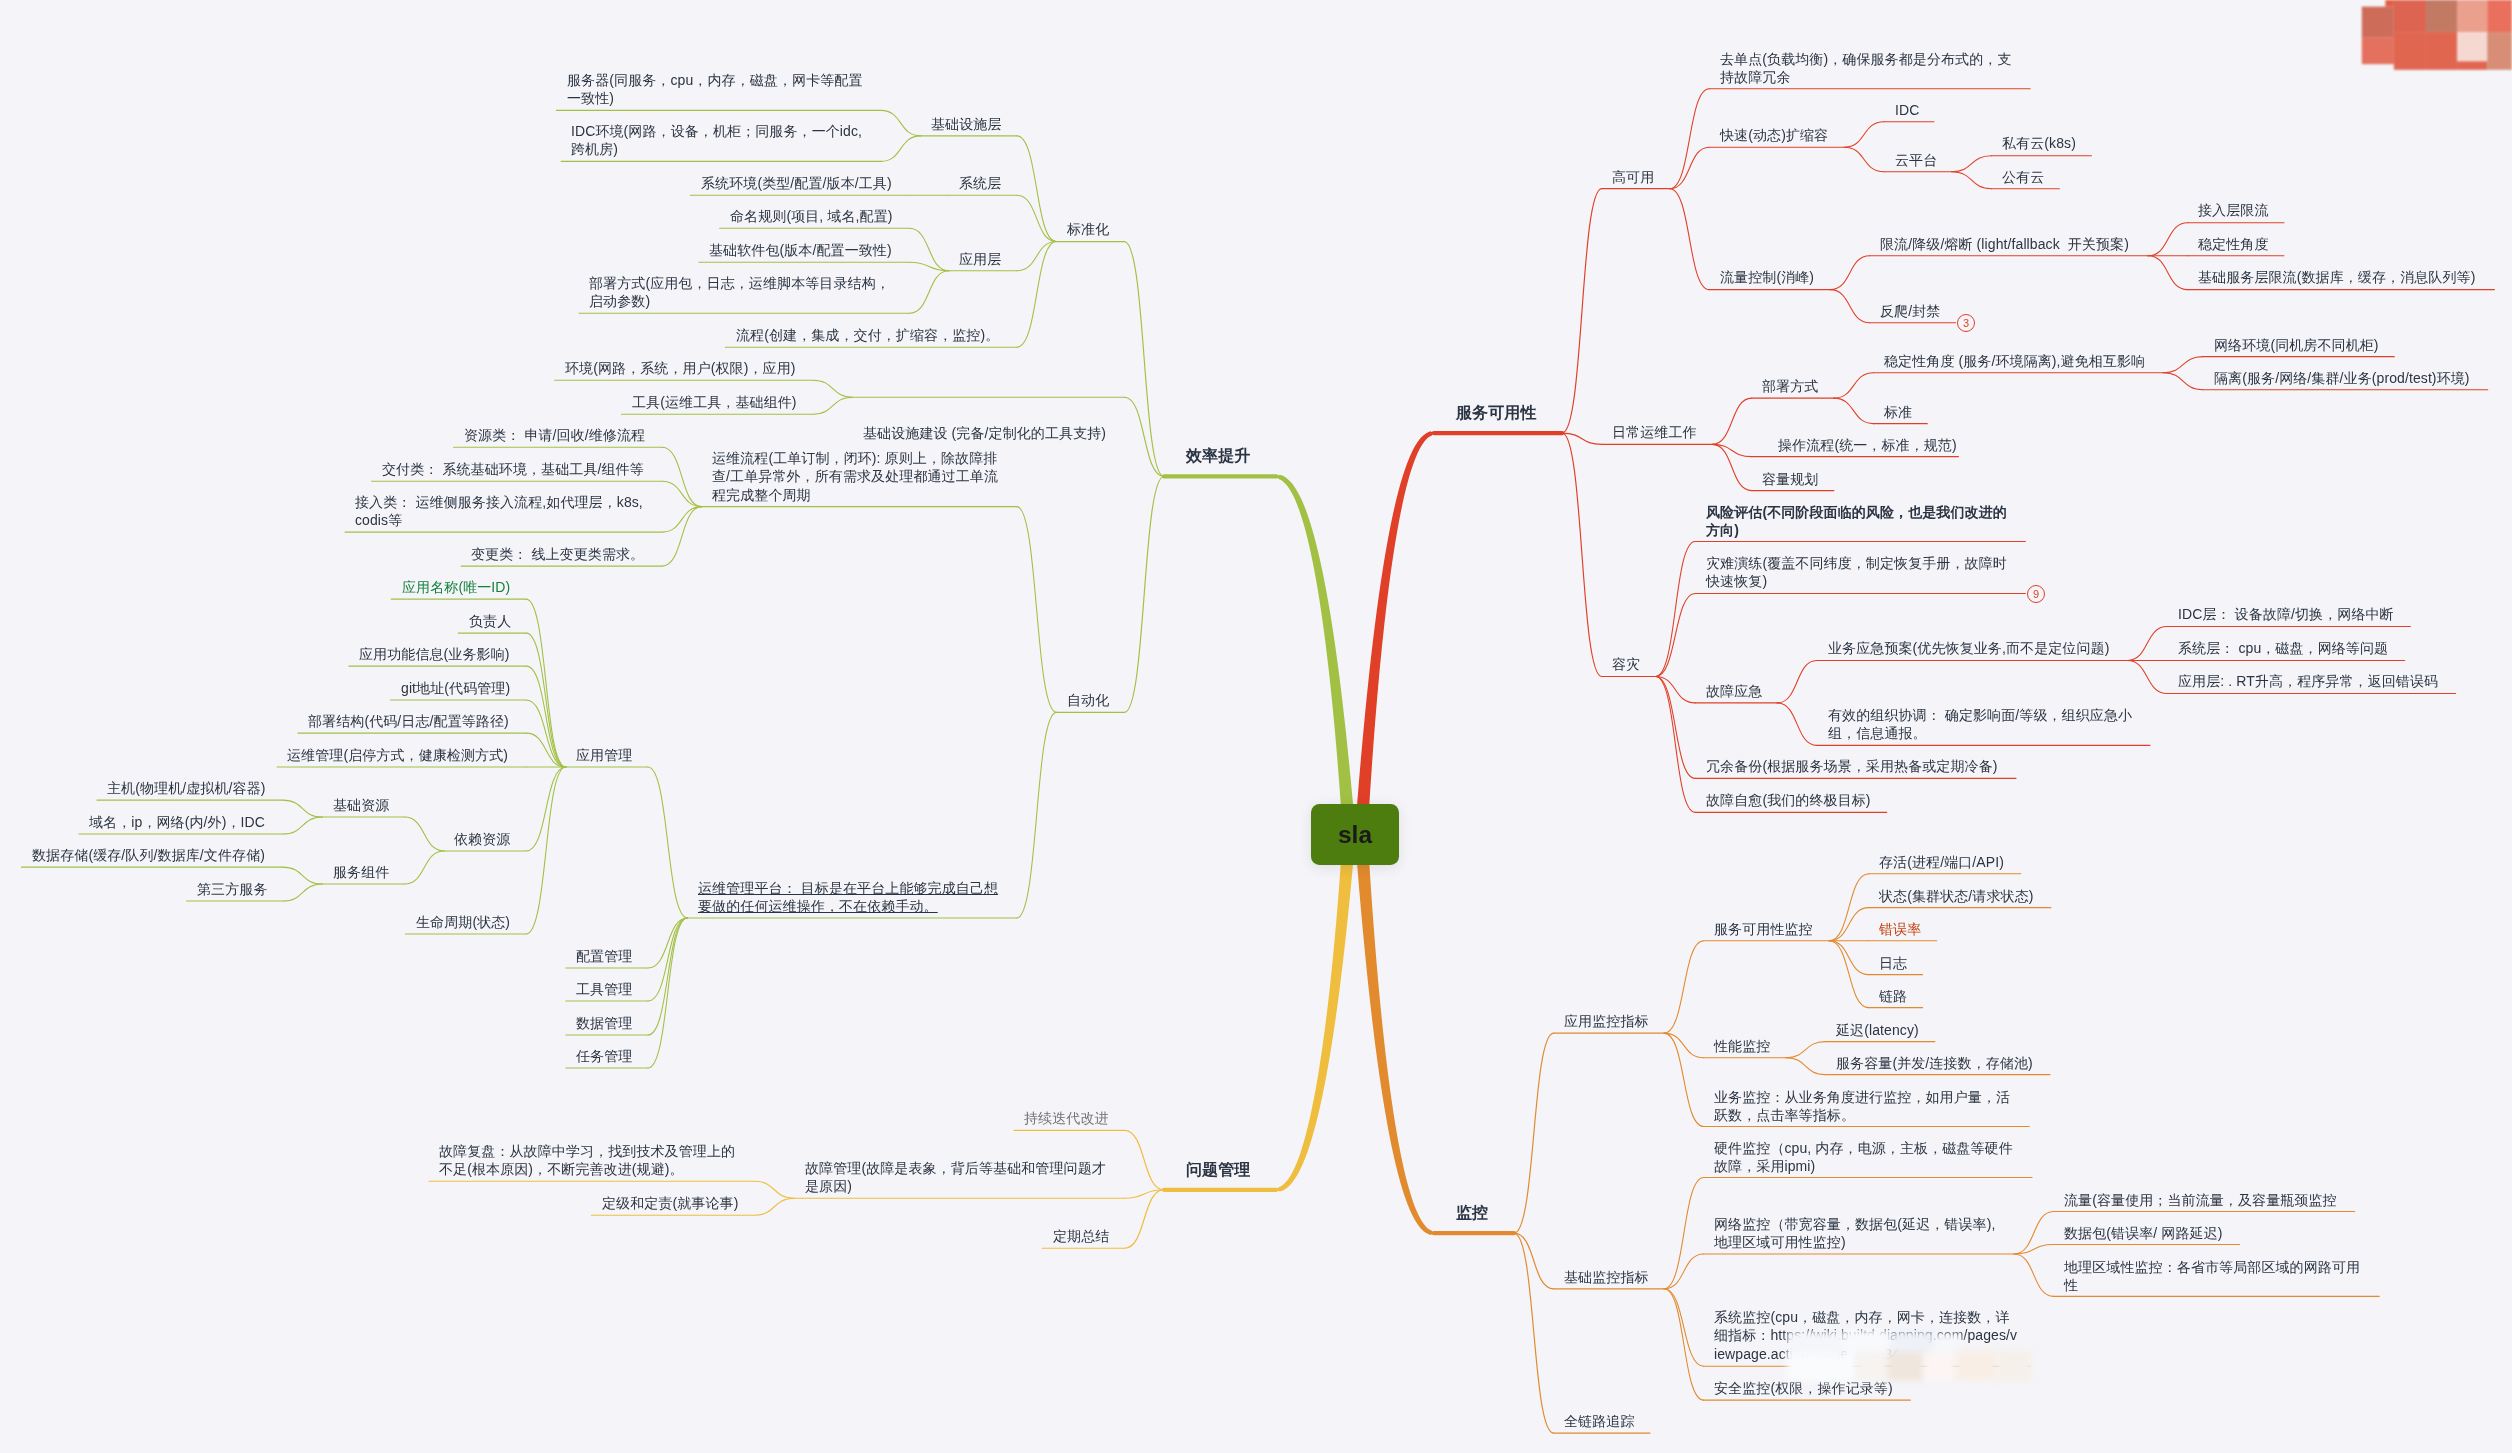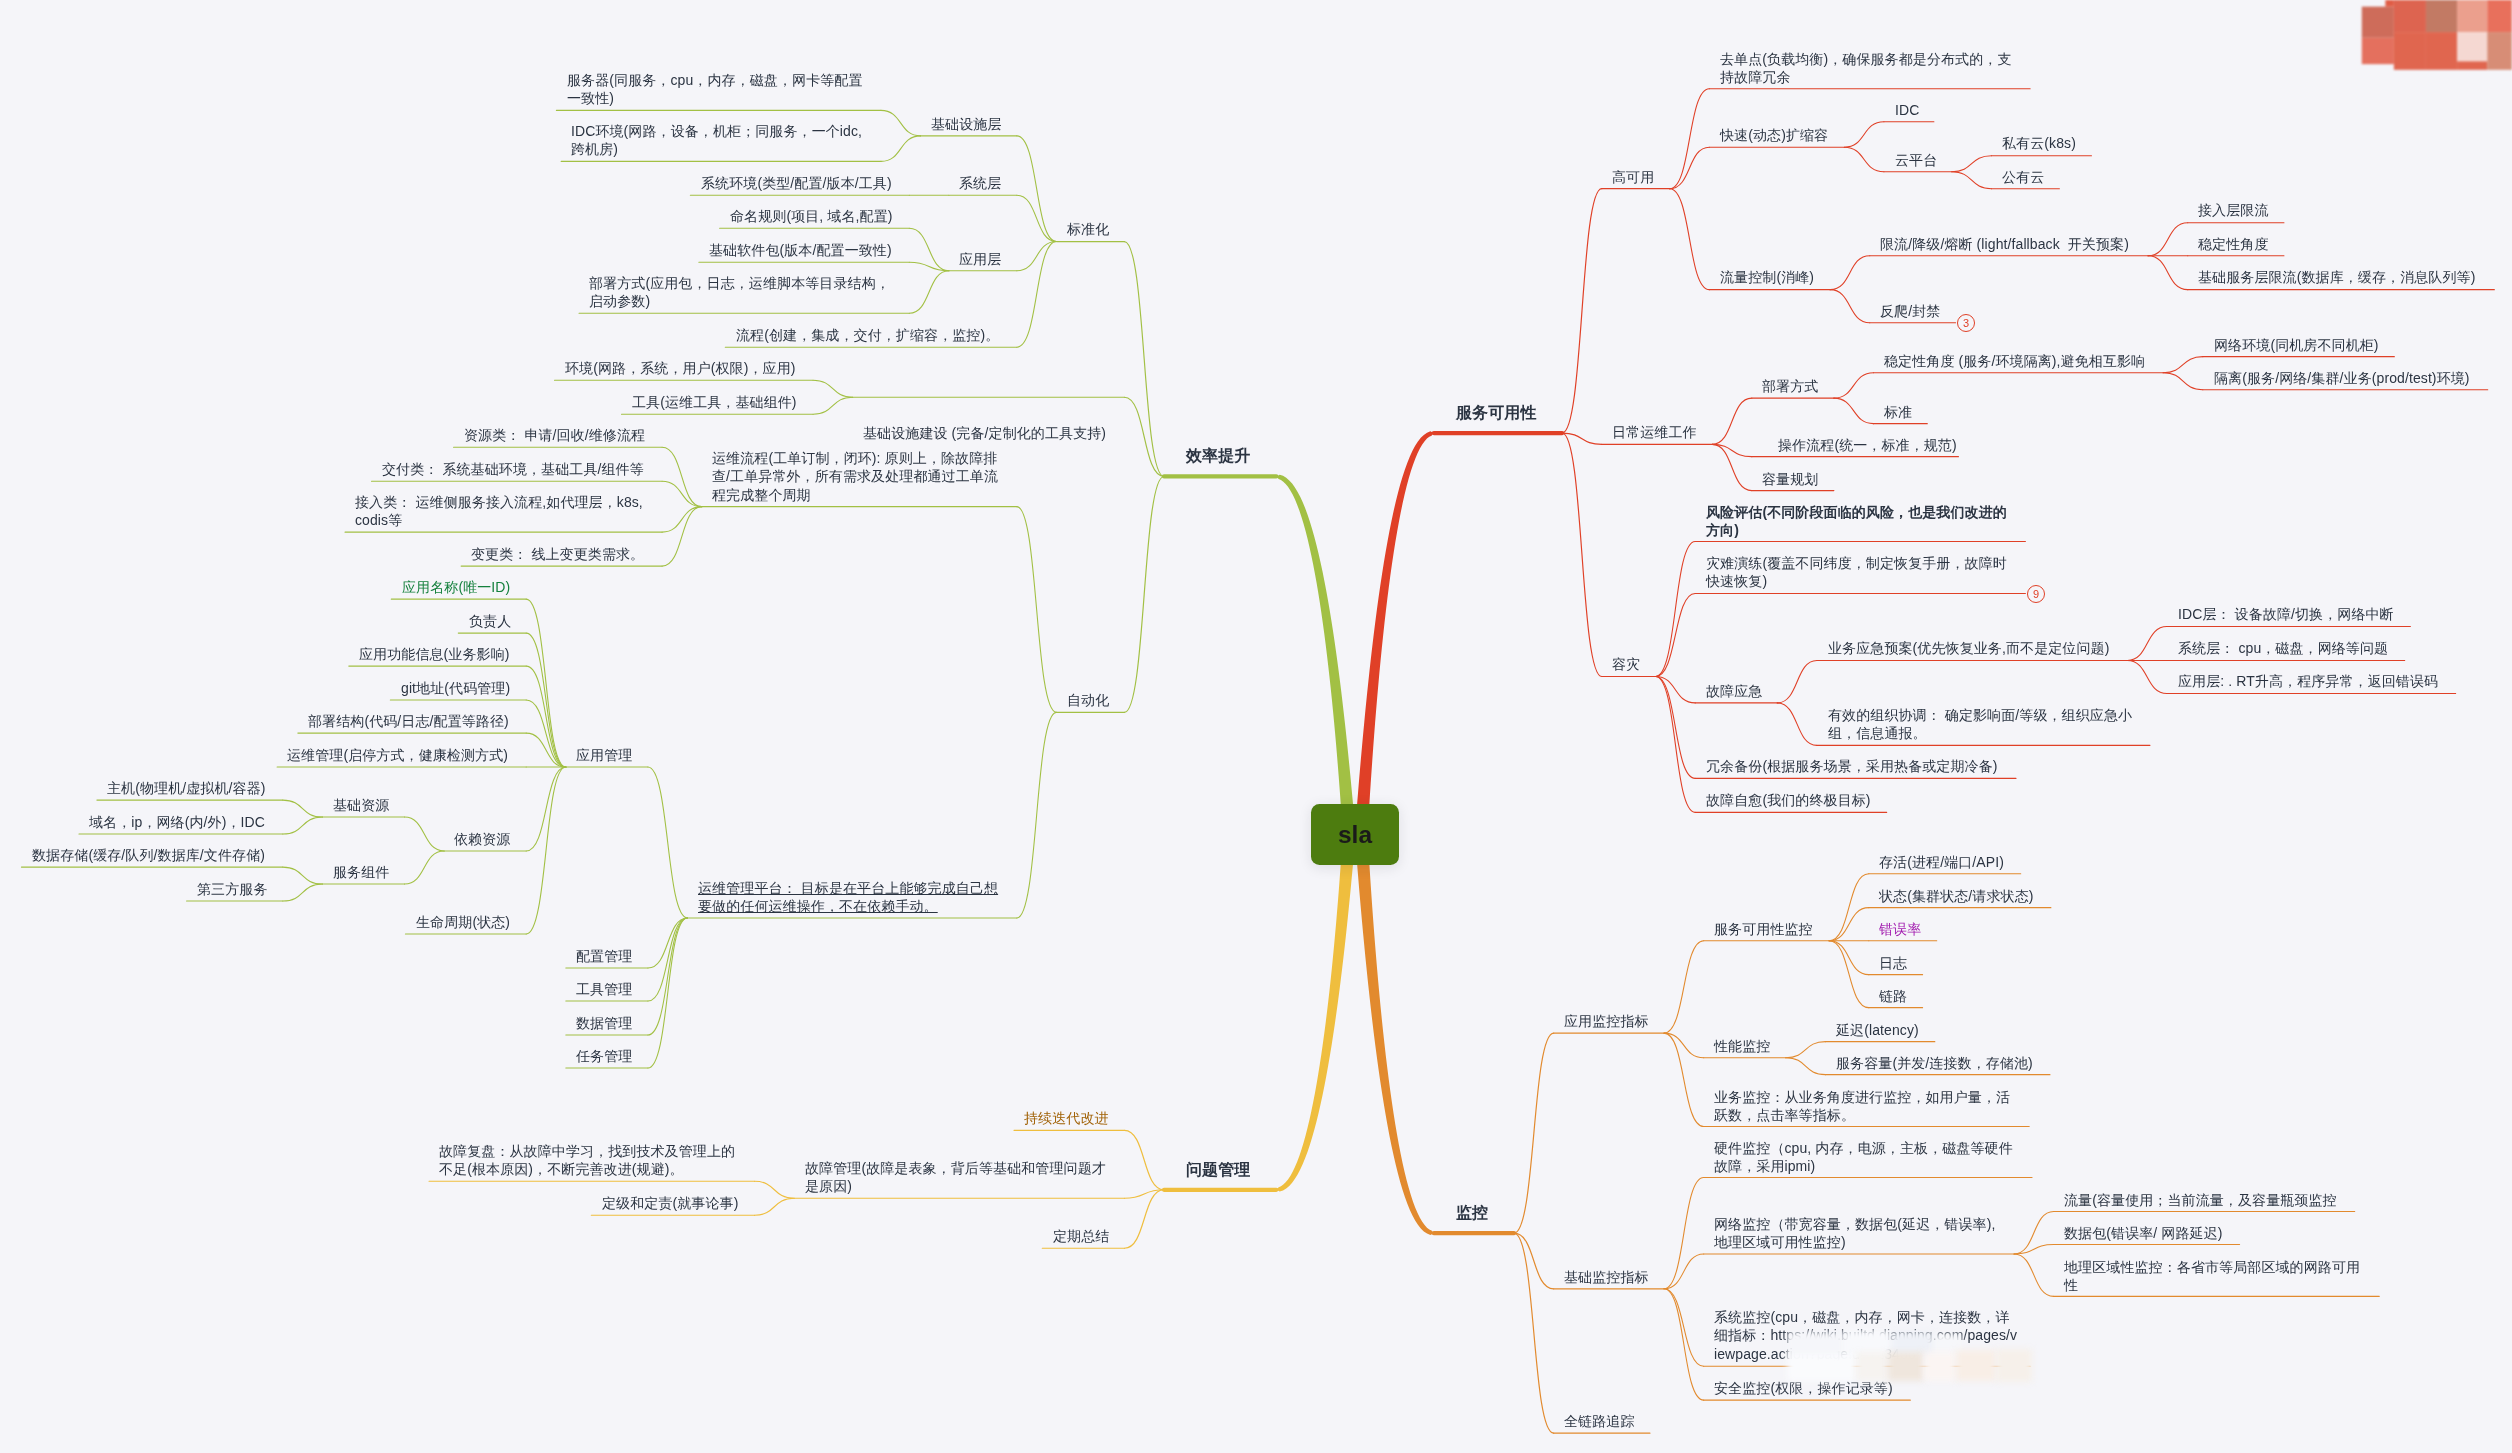--- a/index.html
+++ b/index.html
@@ -262,21 +262,21 @@
       <div class="node" style="left: 89px; top: 813px; width: 181px; font-size: 14px; font-weight: 400; line-height: 18.4px; letter-spacing: 0.1px; color: rgb(43, 52, 66);">域名，ip，网络(内/外)，IDC</div>
       <div class="node" style="left: 333px; top: 863px; width: 59px; font-size: 14px; font-weight: 400; line-height: 18.4px; letter-spacing: 0.1px; color: rgb(43, 52, 66);">服务组件</div>
       <div class="node" style="left: 32px; top: 846px; width: 239px; font-size: 14px; font-weight: 400; line-height: 18.4px; letter-spacing: 0.1px; color: rgb(43, 52, 66);">数据存储(缓存/队列/数据库/文件存储)</div>
       <div class="node" style="left: 197px; top: 880px; width: 74px; font-size: 14px; font-weight: 400; line-height: 18.4px; letter-spacing: 0.1px; color: rgb(43, 52, 66);">第三方服务</div>
       <div class="node" style="left: 416px; top: 913px; width: 98px; font-size: 14px; font-weight: 400; line-height: 18.4px; letter-spacing: 0.1px; color: rgb(43, 52, 66);">生命周期(状态)</div>
       <div class="node" style="left: 576px; top: 947px; width: 59px; font-size: 14px; font-weight: 400; line-height: 18.4px; letter-spacing: 0.1px; color: rgb(43, 52, 66);">配置管理</div>
       <div class="node" style="left: 576px; top: 980px; width: 59px; font-size: 14px; font-weight: 400; line-height: 18.4px; letter-spacing: 0.1px; color: rgb(43, 52, 66);">工具管理</div>
       <div class="node" style="left: 576px; top: 1014px; width: 59px; font-size: 14px; font-weight: 400; line-height: 18.4px; letter-spacing: 0.1px; color: rgb(43, 52, 66);">数据管理</div>
       <div class="node" style="left: 576px; top: 1047px; width: 59px; font-size: 14px; font-weight: 400; line-height: 18.4px; letter-spacing: 0.1px; color: rgb(43, 52, 66);">任务管理</div>
       <div class="node" style="left: 1186px; top: 1159px; width: 67px; font-size: 16px; font-weight: 700; line-height: 21px; letter-spacing: 0.1px; color: rgb(43, 52, 66);">问题管理</div>
-      <div class="node" style="left: 1024px; top: 1109px; width: 88px; font-size: 14px; font-weight: 400; line-height: 18.4px; letter-spacing: 0.1px; color: #a16207;">持续迭代改进</div>
+      <div class="node" style="left: 1024px; top: 1109px; width: 88px; font-size: 14px; font-weight: 400; line-height: 18.4px; letter-spacing: 0.1px; color: #737373;">持续迭代改进</div>
       <div class="node" style="left: 805px; top: 1159px; width: 308px; font-size: 14px; font-weight: 400; line-height: 18.4px; letter-spacing: 0.1px; color: rgb(43, 52, 66);">故障管理(故障是表象，背后等基础和管理问题才是原因)</div>
       <div class="node" style="left: 439px; top: 1142px; width: 303px; font-size: 14px; font-weight: 400; line-height: 18.4px; letter-spacing: 0.1px; color: rgb(43, 52, 66);">故障复盘：从故障中学习，找到技术及管理上的不足(根本原因)，不断完善改进(规避)。</div>
       <div class="node" style="left: 602px; top: 1194px; width: 141px; font-size: 14px; font-weight: 400; line-height: 18.4px; letter-spacing: 0.1px; color: rgb(43, 52, 66);">定级和定责(就事论事)</div>
       <div class="node" style="left: 1053px; top: 1227px; width: 59px; font-size: 14px; font-weight: 400; line-height: 18.4px; letter-spacing: 0.1px; color: rgb(43, 52, 66);">定期总结</div>
       <div class="node" style="left: 1456px; top: 402px; width: 83px; font-size: 16px; font-weight: 700; line-height: 21px; letter-spacing: 0.1px; color: rgb(43, 52, 66);">服务可用性</div>
       <div class="node" style="left: 1612px; top: 168px; width: 45px; font-size: 14px; font-weight: 400; line-height: 18.4px; letter-spacing: 0.1px; color: rgb(43, 52, 66);">高可用</div>
       <div class="node" style="left: 1720px; top: 50px; width: 298px; font-size: 14px; font-weight: 400; line-height: 18.4px; letter-spacing: 0.1px; color: rgb(43, 52, 66);">去单点(负载均衡)，确保服务都是分布式的，支持故障冗余</div>
       <div class="node" style="left: 1720px; top: 126px; width: 112px; font-size: 14px; font-weight: 400; line-height: 18.4px; letter-spacing: 0.1px; color: rgb(43, 52, 66);">快速(动态)扩缩容</div>
       <div class="node" style="left: 1895px; top: 101px; width: 27px; font-size: 14px; font-weight: 400; line-height: 18.4px; letter-spacing: 0.1px; color: rgb(43, 52, 66);">IDC</div>
       <div class="node" style="left: 1895px; top: 151px; width: 45px; font-size: 14px; font-weight: 400; line-height: 18.4px; letter-spacing: 0.1px; color: rgb(43, 52, 66);">云平台</div>
@@ -307,21 +307,21 @@
       <div class="node" style="left: 2178px; top: 639px; width: 215px; font-size: 14px; font-weight: 400; line-height: 18.4px; letter-spacing: 0.1px; color: rgb(43, 52, 66);">系统层： cpu，磁盘，网络等问题</div>
       <div class="node" style="left: 2178px; top: 672px; width: 266px; font-size: 14px; font-weight: 400; line-height: 18.4px; letter-spacing: 0.1px; color: rgb(43, 52, 66);">应用层: . RT升高，程序异常，返回错误码</div>
       <div class="node" style="left: 1828px; top: 706px; width: 310px; font-size: 14px; font-weight: 400; line-height: 18.4px; letter-spacing: 0.1px; color: rgb(43, 52, 66);">有效的组织协调： 确定影响面/等级，组织应急小组，信息通报。</div>
       <div class="node" style="left: 1706px; top: 757px; width: 298px; font-size: 14px; font-weight: 400; line-height: 18.4px; letter-spacing: 0.1px; color: rgb(43, 52, 66);">冗余备份(根据服务场景，采用热备或定期冷备)</div>
       <div class="node" style="left: 1706px; top: 791px; width: 169px; font-size: 14px; font-weight: 400; line-height: 18.4px; letter-spacing: 0.1px; color: rgb(43, 52, 66);">故障自愈(我们的终极目标)</div>
       <div class="node" style="left: 1456px; top: 1202px; width: 35px; font-size: 16px; font-weight: 700; line-height: 21px; letter-spacing: 0.1px; color: rgb(43, 52, 66);">监控</div>
       <div class="node" style="left: 1564px; top: 1012px; width: 88px; font-size: 14px; font-weight: 400; line-height: 18.4px; letter-spacing: 0.1px; color: rgb(43, 52, 66);">应用监控指标</div>
       <div class="node" style="left: 1714px; top: 920px; width: 103px; font-size: 14px; font-weight: 400; line-height: 18.4px; letter-spacing: 0.1px; color: rgb(43, 52, 66);">服务可用性监控</div>
       <div class="node" style="left: 1879px; top: 853px; width: 129px; font-size: 14px; font-weight: 400; line-height: 18.4px; letter-spacing: 0.1px; color: rgb(43, 52, 66);">存活(进程/端口/API)</div>
       <div class="node" style="left: 1879px; top: 887px; width: 159px; font-size: 14px; font-weight: 400; line-height: 18.4px; letter-spacing: 0.1px; color: rgb(43, 52, 66);">状态(集群状态/请求状态)</div>
-      <div class="node" style="left: 1879px; top: 920px; width: 45px; font-size: 14px; font-weight: 400; line-height: 18.4px; letter-spacing: 0.1px; color: #a21caf;">错误率</div>
+      <div class="node" style="left: 1879px; top: 920px; width: 45px; font-size: 14px; font-weight: 400; line-height: 18.4px; letter-spacing: 0.1px; color: #c2410c;">错误率</div>
       <div class="node" style="left: 1879px; top: 954px; width: 31px; font-size: 14px; font-weight: 400; line-height: 18.4px; letter-spacing: 0.1px; color: rgb(43, 52, 66);">日志</div>
       <div class="node" style="left: 1879px; top: 987px; width: 31px; font-size: 14px; font-weight: 400; line-height: 18.4px; letter-spacing: 0.1px; color: rgb(43, 52, 66);">链路</div>
       <div class="node" style="left: 1714px; top: 1037px; width: 59px; font-size: 14px; font-weight: 400; line-height: 18.4px; letter-spacing: 0.1px; color: rgb(43, 52, 66);">性能监控</div>
       <div class="node" style="left: 1836px; top: 1021px; width: 87px; font-size: 14px; font-weight: 400; line-height: 18.4px; letter-spacing: 0.1px; color: rgb(43, 52, 66);">延迟(latency)</div>
       <div class="node" style="left: 1836px; top: 1054px; width: 202px; font-size: 14px; font-weight: 400; line-height: 18.4px; letter-spacing: 0.1px; color: rgb(43, 52, 66);">服务容量(并发/连接数，存储池)</div>
       <div class="node" style="left: 1714px; top: 1088px; width: 303px; font-size: 14px; font-weight: 400; line-height: 18.4px; letter-spacing: 0.1px; color: rgb(43, 52, 66);">业务监控：从业务角度进行监控，如用户量，活跃数，点击率等指标。</div>
       <div class="node" style="left: 1564px; top: 1268px; width: 88px; font-size: 14px; font-weight: 400; line-height: 18.4px; letter-spacing: 0.1px; color: rgb(43, 52, 66);">基础监控指标</div>
       <div class="node" style="left: 1714px; top: 1139px; width: 306px; font-size: 14px; font-weight: 400; line-height: 18.4px; letter-spacing: 0.1px; color: rgb(43, 52, 66);">硬件监控（cpu, 内存，电源，主板，磁盘等硬件故障，采用ipmi)</div>
       <div class="node" style="left: 1714px; top: 1215px; width: 288px; font-size: 14px; font-weight: 400; line-height: 18.4px; letter-spacing: 0.1px; color: rgb(43, 52, 66);">网络监控（带宽容量，数据包(延迟，错误率), 地理区域可用性监控)</div>
       <div class="node" style="left: 2064px; top: 1191px; width: 278px; font-size: 14px; font-weight: 400; line-height: 18.4px; letter-spacing: 0.1px; color: rgb(43, 52, 66);">流量(容量使用；当前流量，及容量瓶颈监控</div>

